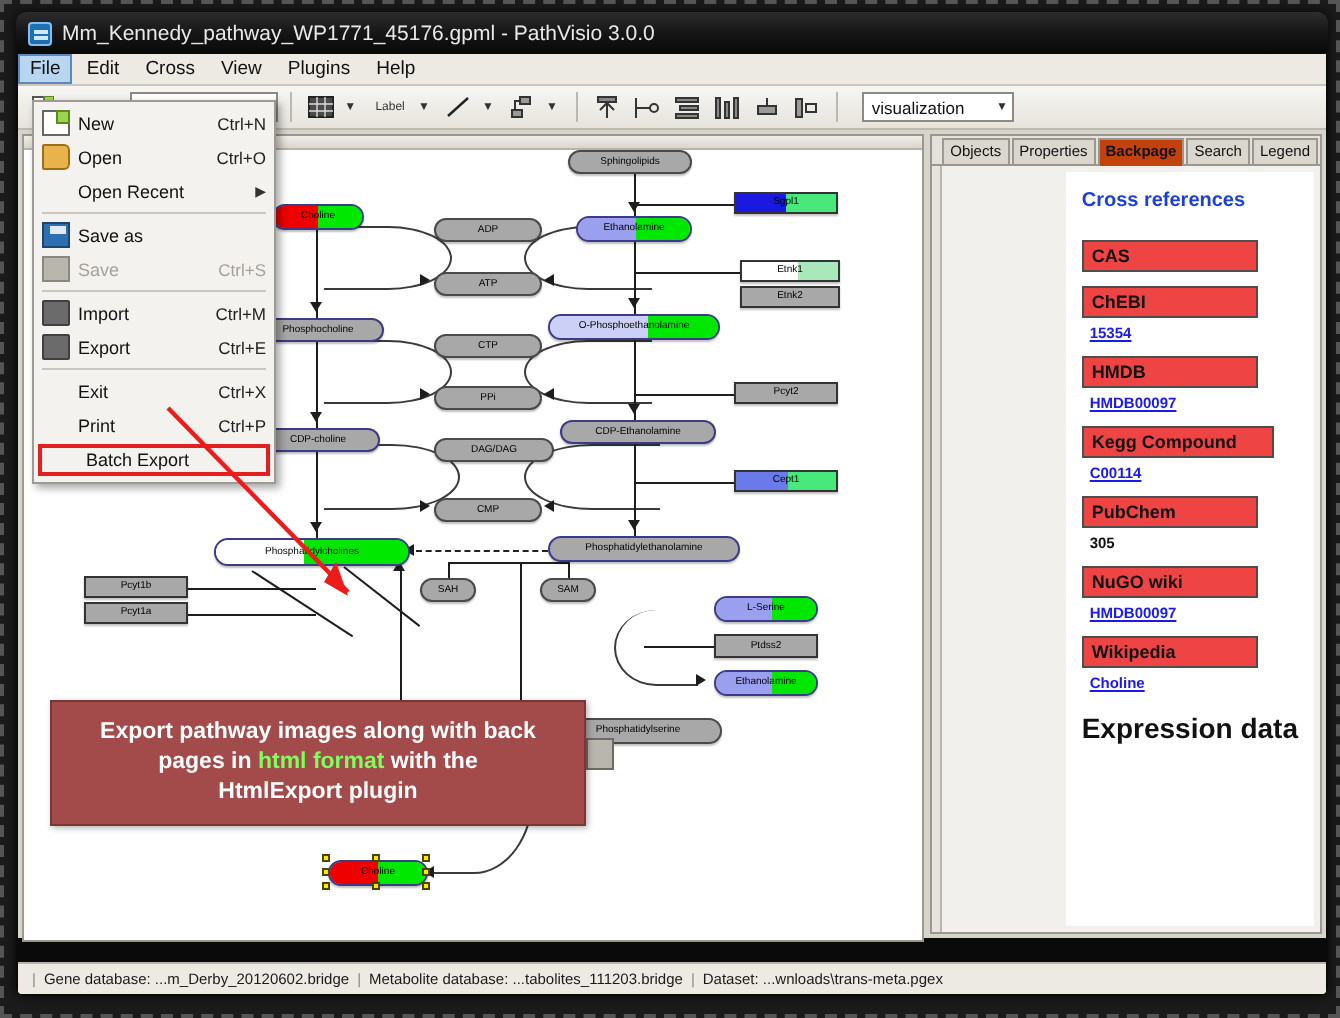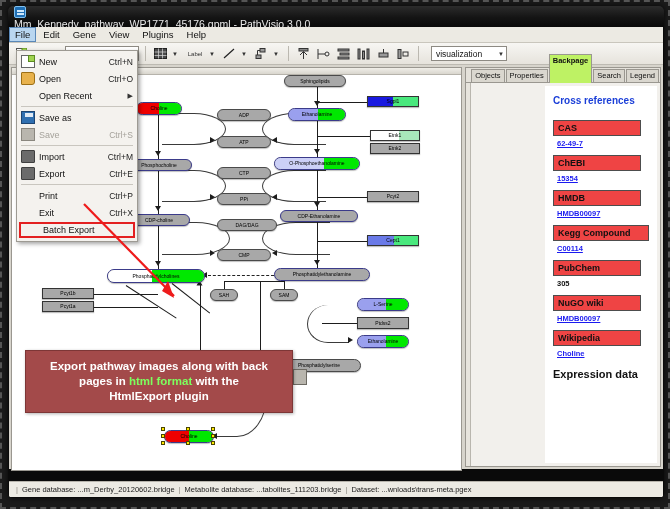--- a/index.html
+++ b/index.html
@@ -28,26 +28,25 @@
     position: absolute;
     left: 8px; top: 6px; width: 656px; height: 492px;
     background: #0a0a0a;
     border-radius: 5px;
     box-shadow: 0 0 6px rgba(0,0,0,.8);
     overflow: hidden;
   }
   .titlebar {
     position: absolute; left: 0; top: 0; width: 100%; height: 21px;
     background: linear-gradient(180deg,#2c2c2c 0%, #141414 55%, #090909 100%);
-    display: flex; 
+    display: flex; align-items: center;
     padding-left: 6px;
     color: #e9e9e9;
     font-size: 10.5px;
     white-space: nowrap;
-    flex-direction: column;
   }
   .title-icon {
     width: 12px; height: 12px; margin-right: 5px;
     background: #1f6fb5;
     border: 1px solid #7fc0ef;
     border-radius: 2px;
     position: relative;
     flex: 0 0 auto;
   }
   .title-icon::after {
@@ -126,21 +125,21 @@
     font-size: 7.5px;
   }
   .tabstrip .tab {
     border: 1px solid #9a9790; border-bottom: none;
     background: #dad7cf;
     padding: 1px 3px 1px 3px; margin-right: 1px;
     color: #111; line-height: 10px;
     white-space: nowrap;
   }
   .tabstrip .tab.active {
-    background: #bef264; font-weight: bold; padding-bottom: 17px; margin-bottom: -1px;
+    background: #c2410c; font-weight: bold; padding-bottom: 2px; margin-bottom: -1px;
   }
   .side-body {
     flex: 1; background: #fff; margin: 3px; overflow: hidden;
     position: relative;
     padding: 6px 8px;
   }
   .side-scroll-l {
     position: absolute; left: 0; top: 15px; width: 5px; bottom: 0;
     background: #e7e4dd; border-right: 1px solid #b9b6ae;
   }
@@ -152,21 +151,21 @@
   .xref-head {
     background: #ef4444; border: 1px solid #4d4d4d;
     font-size: 9px; font-weight: bold; color: #111;
     padding: 2px 4px; width: 88px;
   }
   .xref-val {
     font-size: 7.5px; color: #1a1af0; text-decoration: underline;
     padding: 3px 0 0 4px; font-weight: bold;
   }
   .xref-val.plain { color: #111; text-decoration: none; }
-  .expr-data { font-size: 11px; font-weight: bold; color: #111; margin-top: 10px; }
+  .expr-data { font-size: 14px; font-weight: bold; color: #111; margin-top: 10px; }
   
   .statusbar {
     position: absolute; left: 1px; bottom: 1px; width: calc(100% - 2px); height: 16px;
     background: #eceae3; border-top: 1px solid #b6b3ab;
     display: flex; align-items: center;
     font-size: 7.5px; color: #1a1a1a;
     padding-left: 3px; white-space: nowrap;
   }
   .statusbar .sb-sep { padding: 0 4px; color: #8c8981; }
   
@@ -281,21 +280,21 @@
   <div class="app-window">
 
     <div class="titlebar">
       <span class="title-icon"></span>
       <span>Mm_Kennedy_pathway_WP1771_45176.gpml - PathVisio 3.0.0</span>
     </div>
 
     <div class="menubar">
       <span class="mi open">File</span>
       <span class="mi">Edit</span>
-      <span class="mi">Gene</span>
+      <span class="mi">Cross</span>
       <span class="mi">View</span>
       <span class="mi">Plugins</span>
       <span class="mi">Help</span>
     </div>
 
     <div class="toolbar">
       <div class="tb-btn">
         <svg width="11" height="12" viewBox="0 0 11 12">
             <rect x="0.5" y="0.5" width="8" height="10" fill="#fff" stroke="#555"></rect>
             <rect x="6" y="0" width="5" height="5" fill="#9fd34f" stroke="#5b8a22"></rect>
@@ -590,21 +589,20 @@
           <span class="tab active">Backpage</span>
           <span class="tab">Search</span>
           <span class="tab">Legend</span>
         </div>
         <div class="side-scroll-l"></div>
         <div class="side-body">
           <h2 class="xrefs">Cross references</h2>
 
           <div class="xref-block">
             <div class="xref-head">CAS</div>
-            <div class="xref-val">62-49-7</div>
           </div>
           <div class="xref-block">
             <div class="xref-head">ChEBI</div>
             <div class="xref-val">15354</div>
           </div>
           <div class="xref-block">
             <div class="xref-head">HMDB</div>
             <div class="xref-val">HMDB00097</div>
           </div>
           <div class="xref-block">
@@ -671,27 +669,27 @@
         <span class="dd-accel">Ctrl+M</span>
       </div>
       <div class="dd-item">
         <span class="dd-icon ic-exp"></span>
         <span class="dd-label">Export</span>
         <span class="dd-accel">Ctrl+E</span>
       </div>
       <div class="dd-sep"></div>
       <div class="dd-item">
         <span class="dd-icon"></span>
+        <span class="dd-label">Exit</span>
+        <span class="dd-accel">Ctrl+X</span>
+      </div>
+      <div class="dd-item">
+        <span class="dd-icon"></span>
         <span class="dd-label">Print</span>
         <span class="dd-accel">Ctrl+P</span>
-      </div>
-      <div class="dd-item">
-        <span class="dd-icon"></span>
-        <span class="dd-label">Exit</span>
-        <span class="dd-accel">Ctrl+X</span>
       </div>
       <div class="dd-item boxed">
         <span class="dd-icon"></span>
         <span class="dd-label">Batch Export</span>
       </div>
     </div>
 
     <svg class="red-arrow" style="left:0; top:0; width:656px; height:492px; z-index:28;" viewBox="0 0 656 492">
       <line x1="76" y1="198" x2="166" y2="290" stroke="#ee1b1b" stroke-width="2.2"></line>
       <polygon points="166,292 154,285 160,275" fill="#ee1b1b"></polygon>

